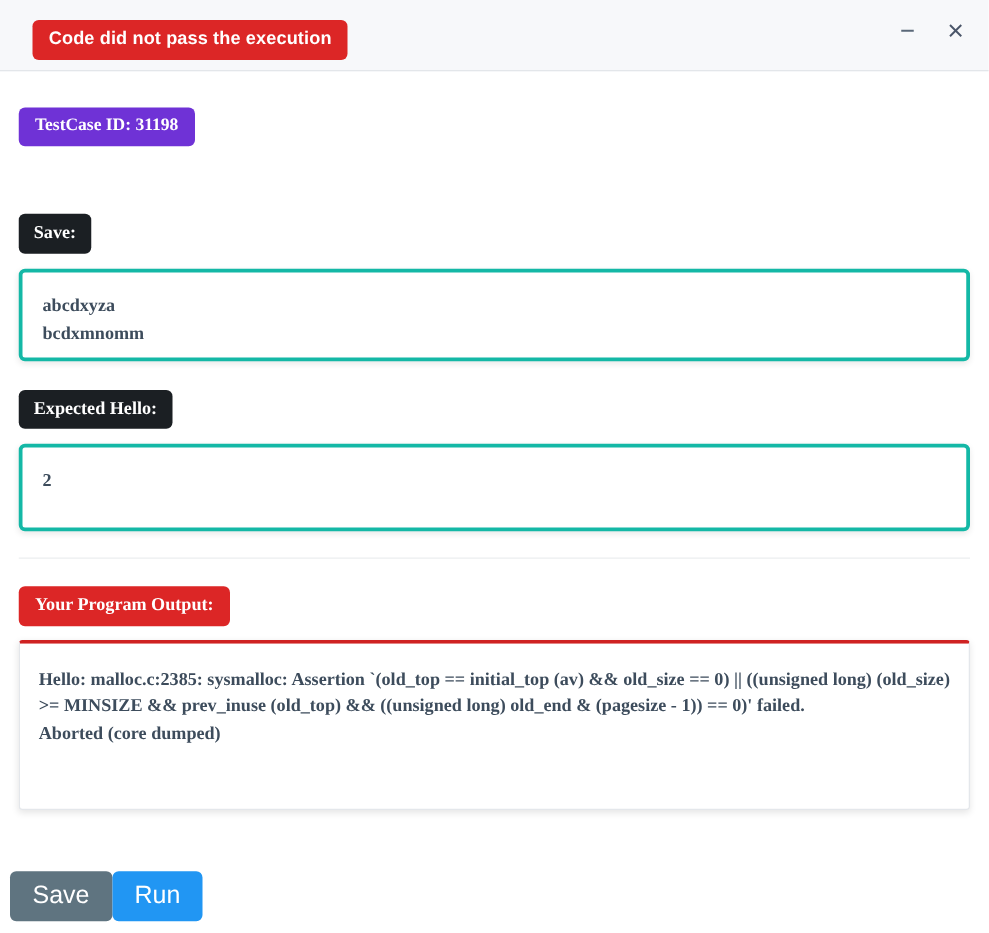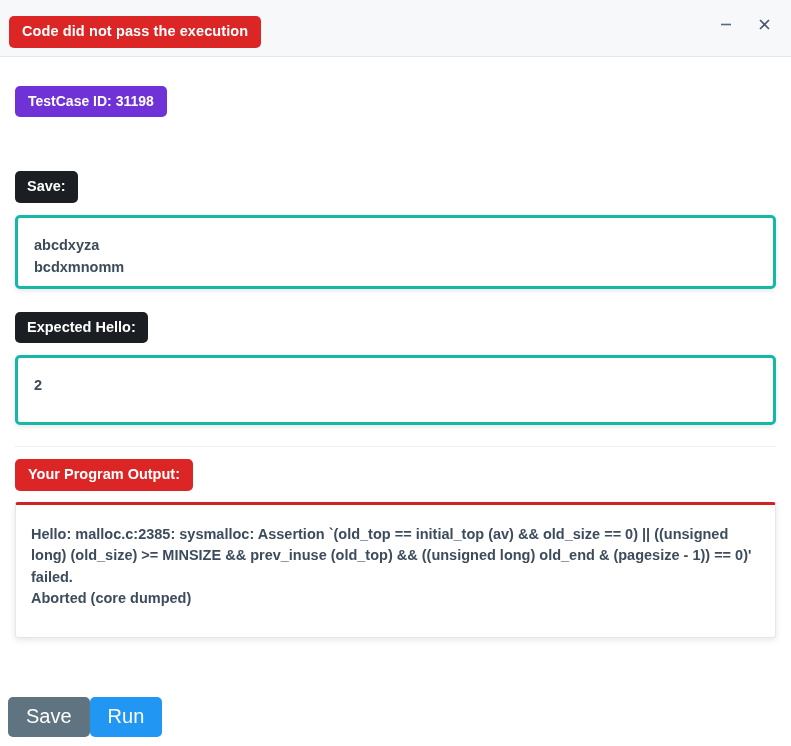--- a/index.html
+++ b/index.html
@@ -29,21 +29,21 @@
     position: relative;
     height: 57px;
     background: #f7f8fa;
     border-bottom: 1px solid #e3e6ea;
     box-sizing: border-box;
     flex: 0 0 auto;
   }
 
   .status-badge {
     position: absolute;
-    left: 9px;
+    left: 26px;
     top: 16px;
     background: #dc2626;
     color: #ffffff;
     font-size: 14.5px;
     font-weight: bold;
     padding: 8px 13px 9px 13px;
     border-radius: 5px;
     line-height: 1;
     letter-spacing: 0.1px;
     white-space: nowrap;
@@ -70,20 +70,21 @@
   }
   .wbtn svg { display: block; }
 
   
   .content {
     position: relative;
     flex: 1 1 auto;
     padding: 0 15px;
     box-sizing: border-box;
     overflow: hidden;
+    font-family: Liberation Serif, serif;
   }
 
   .tc-badge {
     display: inline-block;
     background: #6f32d6;
     color: #ffffff;
     font-size: 14px;
     font-weight: bold;
     padding: 8px 13px 9px 13px;
     border-radius: 5px;
@@ -223,21 +224,21 @@
 bcdxmnomm</div>
     </div>
 
     <div class="section" style="margin-top:23px;">
       <div class="label-dark">Expected Hello:</div>
       <div class="io-card" id="expected-card">2</div>
     </div>
 
     <hr class="divider">
 
-    <div class="section" style="margin-top:12px;">
+    <div class="section" style="margin-top:22px;">
       <div class="label-red">Your Program Output:</div>
       <div class="output-card">Hello: malloc.c:2385: sysmalloc: Assertion `(old_top == initial_top (av) &amp;&amp; old_size == 0) || ((unsigned long) (old_size) &gt;= MINSIZE &amp;&amp; prev_inuse (old_top) &amp;&amp; ((unsigned long) old_end &amp; (pagesize - 1)) == 0)' failed.
 Aborted (core dumped)</div>
     </div>
 
   </div>
 
   <div class="footer">
     <button class="btn btn-save">Save</button>
     <button class="btn btn-run">Run</button>

